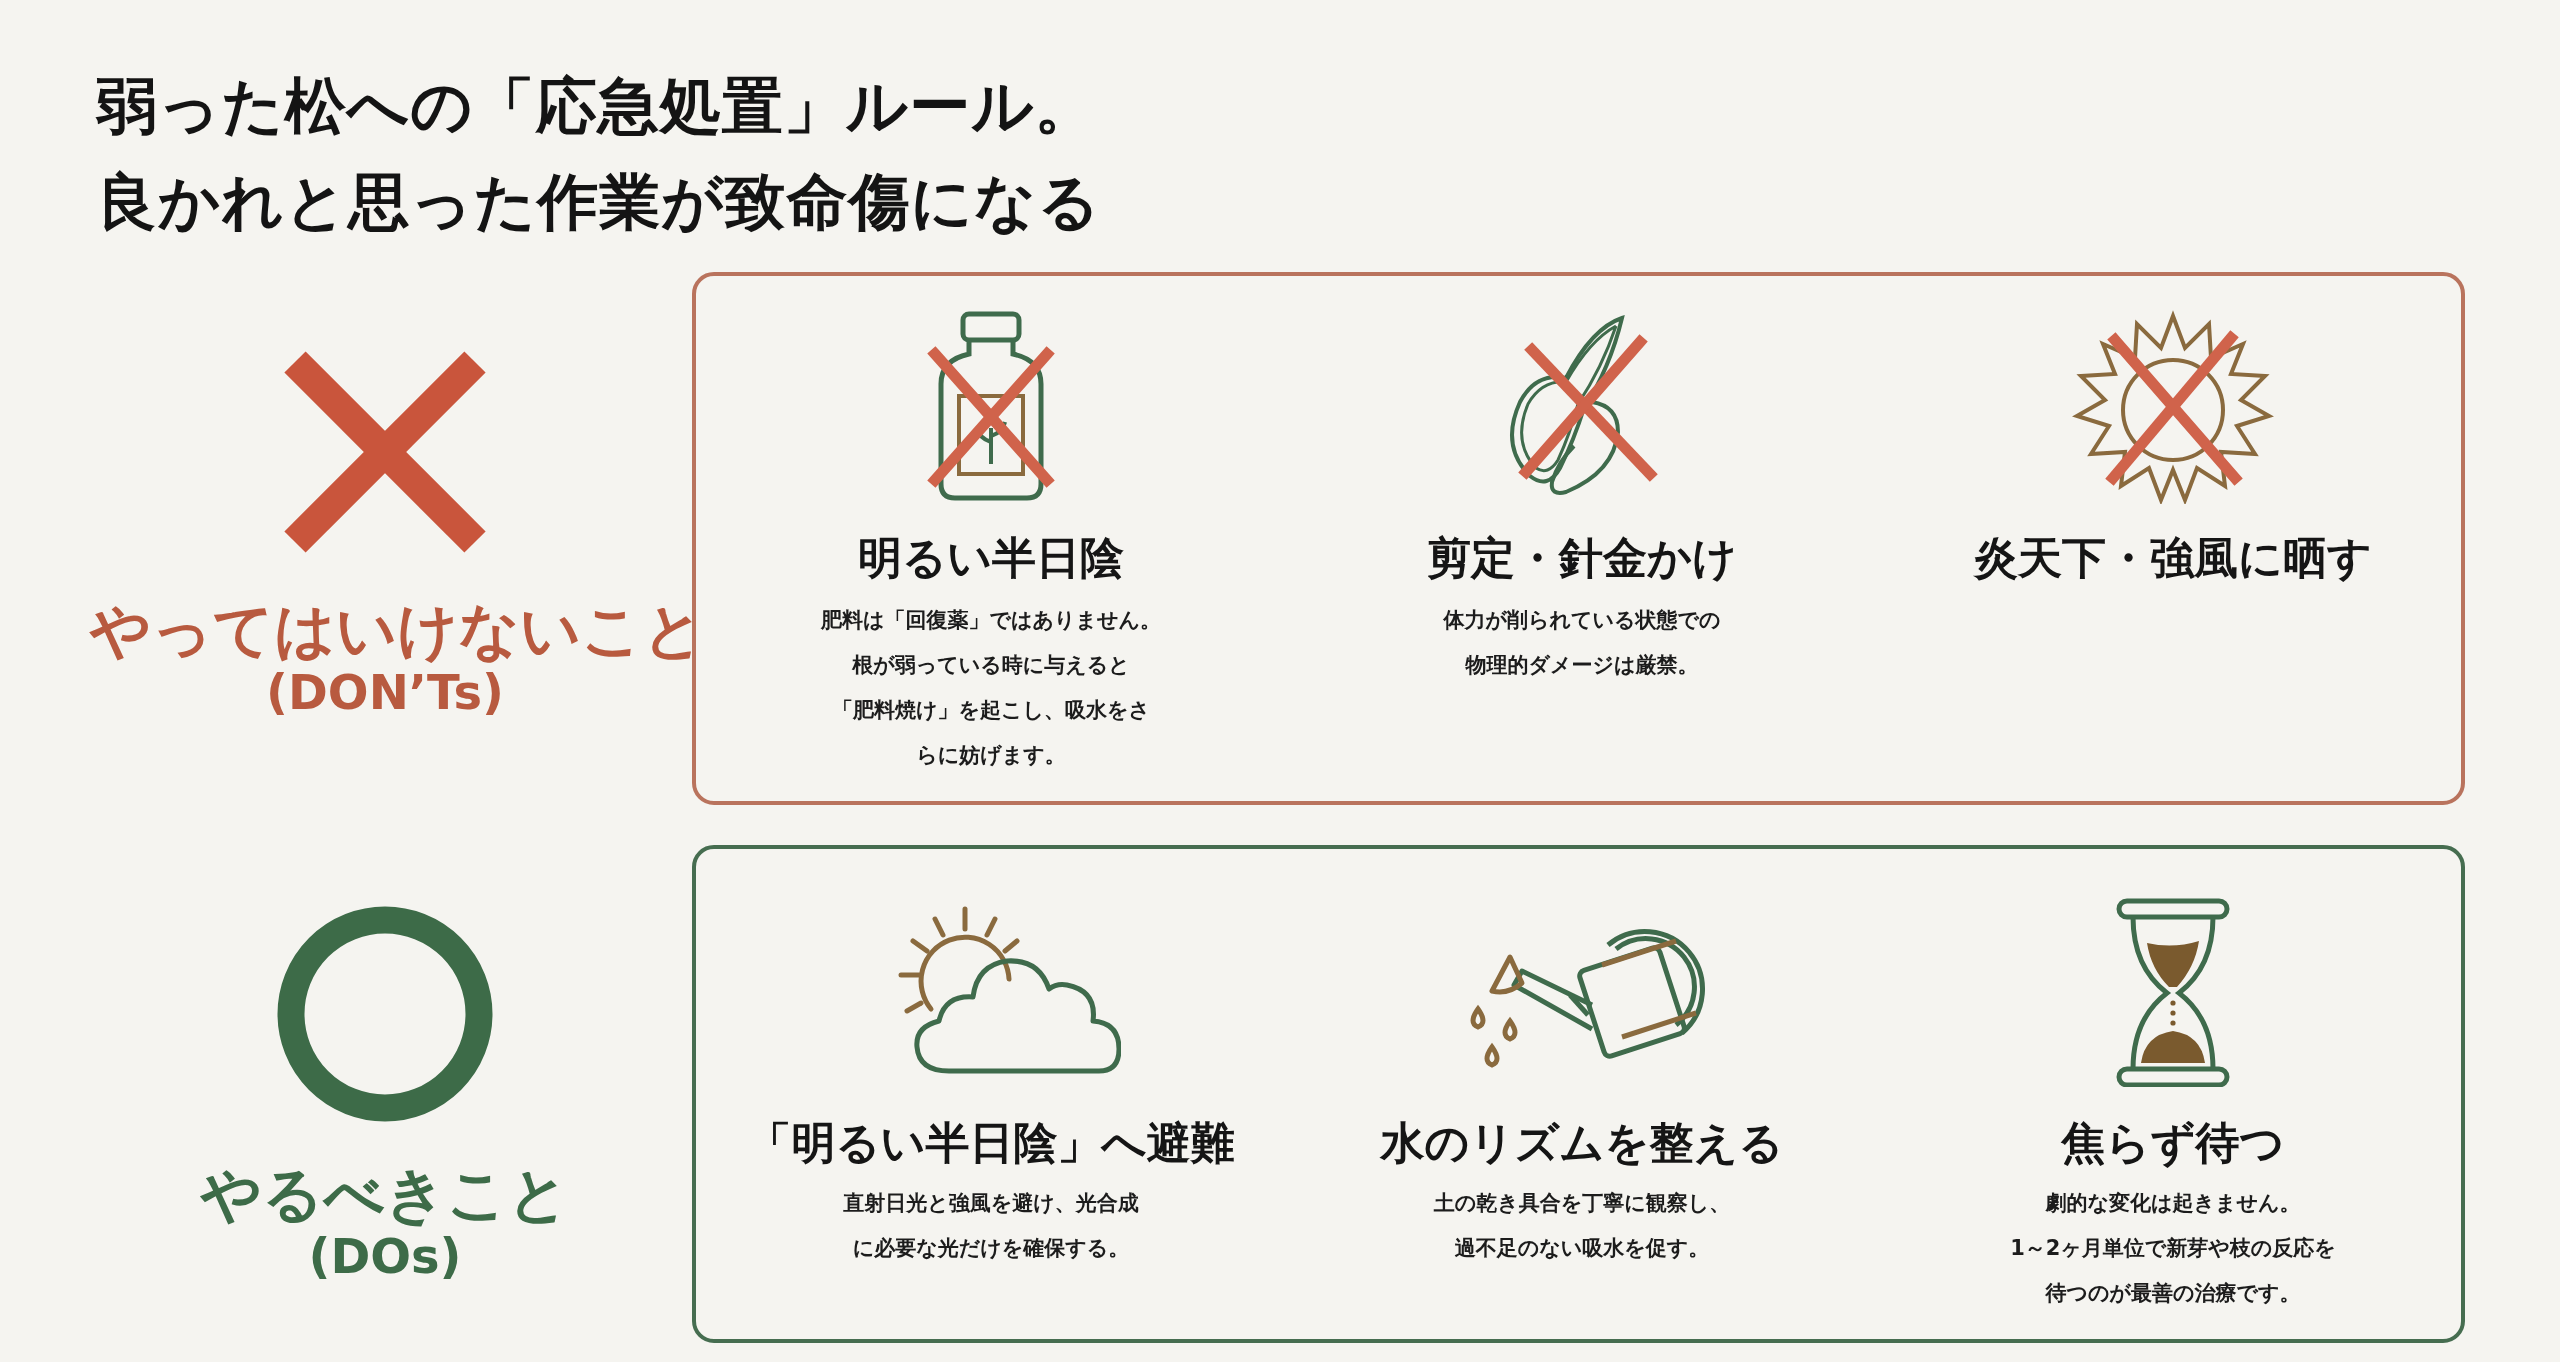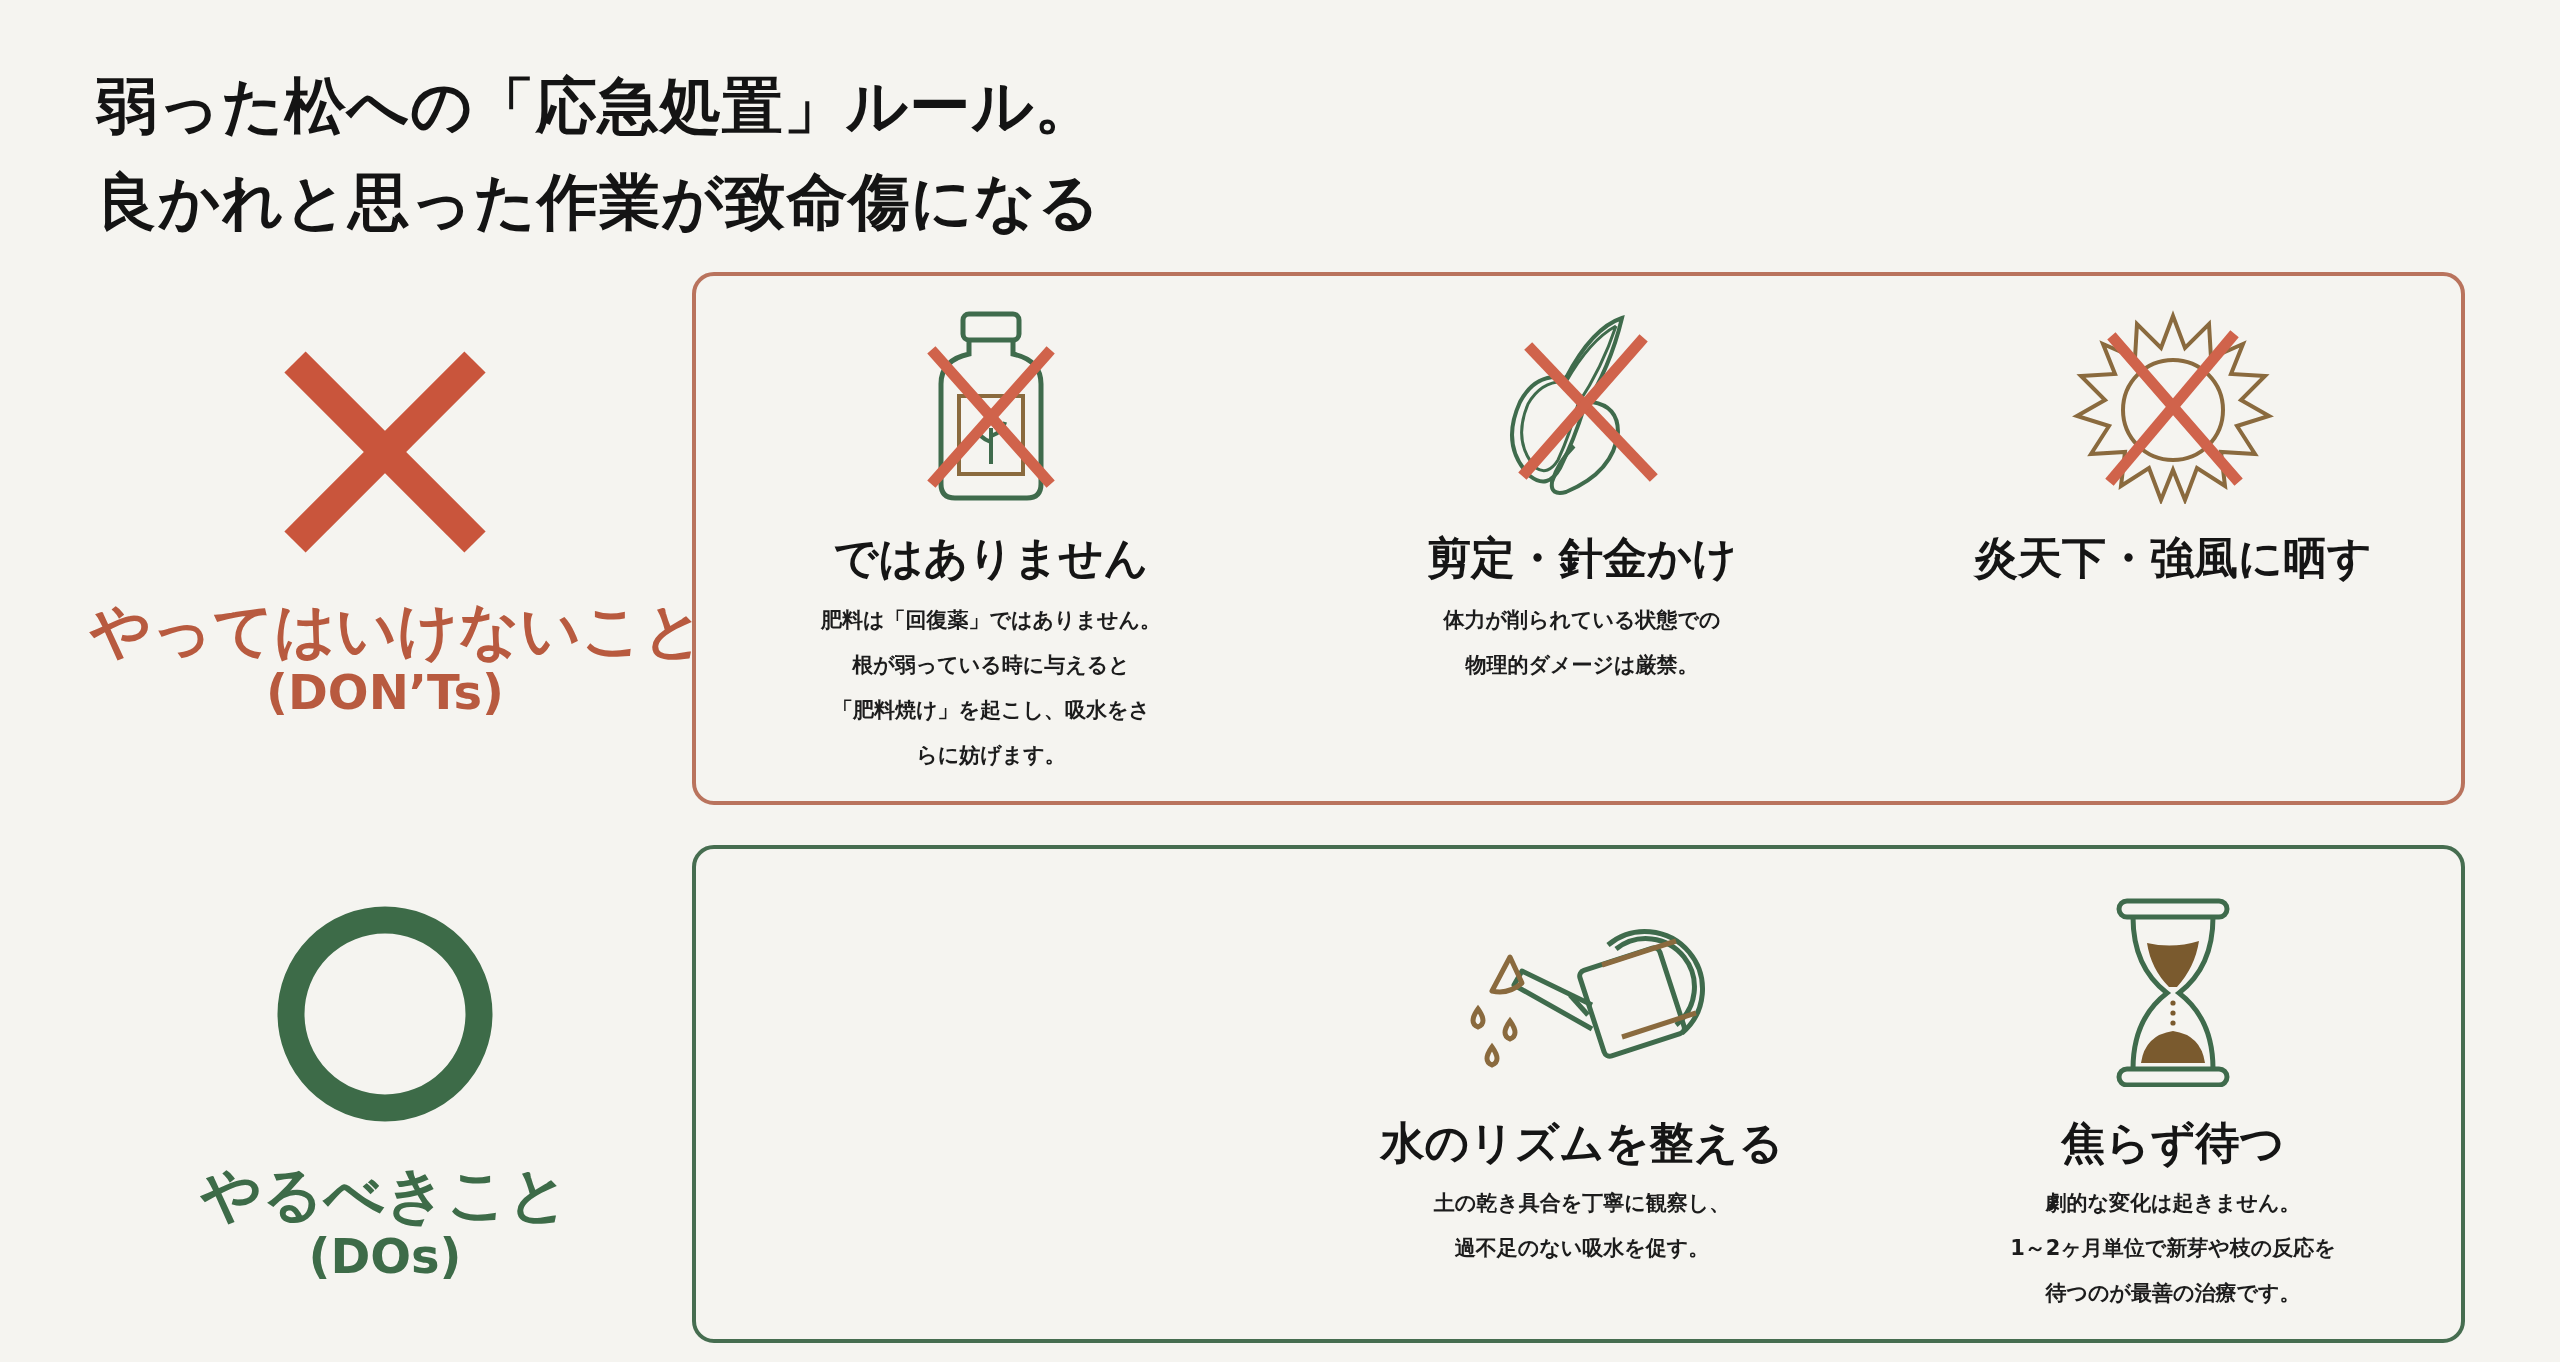--- a/index.html
+++ b/index.html
@@ -74,21 +74,21 @@
 
   <div class="col" style="left:0;">
     <svg class="icon" viewBox="0 0 220 200">
       <rect x="82" y="10" width="56" height="26" rx="6" fill="none" stroke="#3f6b4c" stroke-width="5"></rect>
       <path d="M88 36 v14 q-28 6 -28 30 v100 q0 14 14 14 h72 q14 0 14 -14 v-100 q0 -24 -28 -30 v-14" fill="none" stroke="#3f6b4c" stroke-width="5"></path>
       <rect x="78" y="92" width="64" height="78" fill="none" stroke="#8a6a3e" stroke-width="4"></rect>
       <path d="M110 160 v-36 M110 138 q-12 -4 -14 -14 M110 132 q12 -4 14 -14" fill="none" stroke="#3f6b4c" stroke-width="4"></path>
       <line x1="54" y1="50" x2="166" y2="176" stroke="#d0634b" stroke-width="11" stroke-linecap="square"></line>
       <line x1="166" y1="50" x2="54" y2="176" stroke="#d0634b" stroke-width="11" stroke-linecap="square"></line>
     </svg>
-    <div class="ctitle">ではありません</div>
+    <div class="ctitle">明るい半日陰</div>
     <div class="cbody">肥料は「回復薬」ではありません。
 根が弱っている時に与えると
 「肥料焼け」を起こし、吸水をさ
 らに妨げます。</div>
   </div>
 
   <div class="col" style="left:591px;">
     <svg class="icon" viewBox="0 0 220 200">
       <path d="M150 14 q-30 10 -56 60 q-30 -6 -46 24 q-20 44 10 74 q18 14 30 -8 q14 -28 24 -60 q26 -40 38 -90 z" fill="none" stroke="#3f6b4c" stroke-width="4"></path>
       <path d="M144 22 q-26 14 -50 56 q-24 -2 -38 22 q-16 38 8 64 q12 8 22 -8 q12 -26 20 -56 q24 -36 38 -78" fill="none" stroke="#3f6b4c" stroke-width="3"></path>
@@ -115,20 +115,38 @@
 <div class="side do">
   <svg class="mark" viewBox="0 0 240 240" style="margin-top:16px;">
     <circle cx="120" cy="118" r="94" fill="none" stroke="#3d6b48" stroke-width="27"></circle>
   </svg>
   <div class="label1" style="margin-top:26px;">やるべきこと</div>
   <div class="label2">(DOs)</div>
 </div>
 
 <div class="panel do">
 
+  <div class="col" style="left:0;">
+    <svg class="icon" viewBox="0 0 260 190">
+      <g stroke="#8a6a3e" stroke-width="5" stroke-linecap="round" fill="none">
+        <path d="M70 112 a44 44 0 1 1 78 -30"></path>
+        <line x1="104" y1="12" x2="104" y2="32"></line>
+        <line x1="74" y1="22" x2="82" y2="38"></line>
+        <line x1="134" y1="22" x2="126" y2="38"></line>
+        <line x1="52" y1="44" x2="66" y2="54"></line>
+        <line x1="156" y1="44" x2="144" y2="54"></line>
+        <line x1="40" y1="78" x2="58" y2="78"></line>
+        <line x1="46" y1="114" x2="60" y2="106"></line>
+      </g>
+      <path d="M88 174 h150 q20 0 20 -22 q0 -26 -26 -28 q4 -30 -26 -36 q-10 -2 -18 4 q-10 -30 -42 -28 q-30 4 -34 36 q-28 -2 -34 24 q-24 6 -22 26 q2 24 32 24 z" fill="none" stroke="#3f6b4c" stroke-width="5" stroke-linejoin="round"></path>
+    </svg>
+    <div class="ctitle">「明るい半日陰」へ避難</div>
+    <div class="cbody">直射日光と強風を避け、光合成
+に必要な光だけを確保する。</div>
+  </div>
 
   <div class="col" style="left:591px;">
     <svg class="icon" viewBox="0 0 260 190">
       <g fill="none" stroke="#3f6b4c" stroke-width="5" stroke-linejoin="round">
         <path d="M156 48 a56 56 0 1 1 74 88"></path>
         <path d="M164 52 a46 46 0 1 1 60 76"></path>
         <rect x="138" y="60" width="84" height="90" rx="6" transform="rotate(-18 180 105)"></rect>
         <path d="M140 108 l-70 -34 l-8 14 l78 44"></path>
         <path d="M118 98 l18 20"></path>
       </g>

